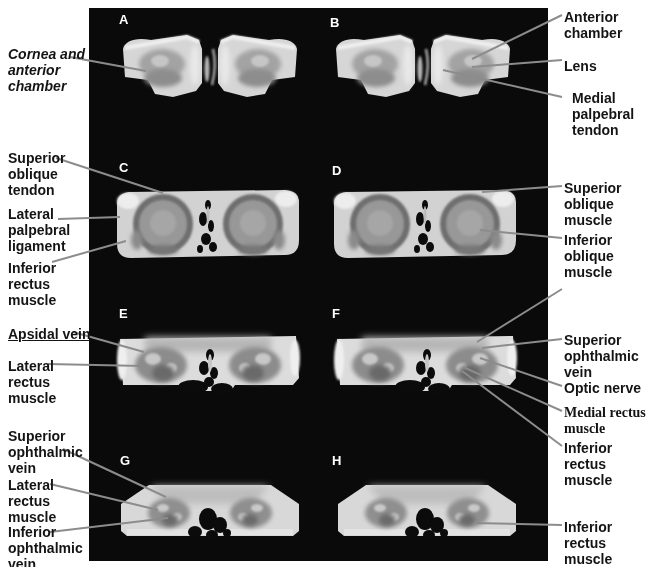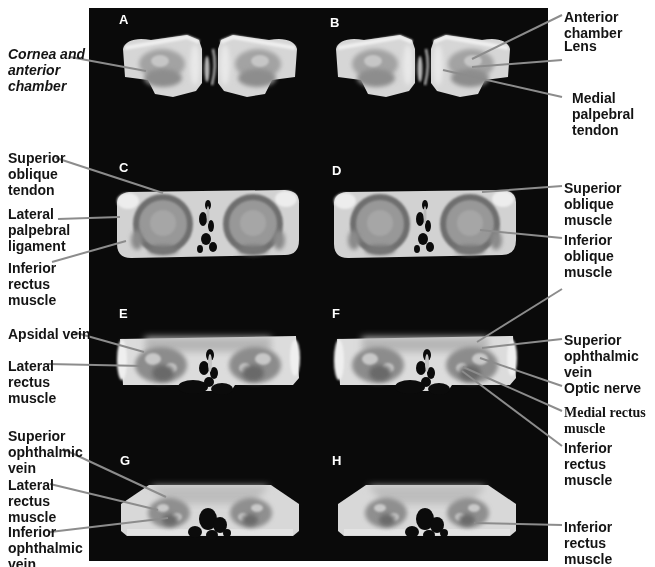--- a/index.html
+++ b/index.html
@@ -181,37 +181,37 @@
 chamber</div>
   <div class="lbl lbl-l" style="top:150px;">Superior
 oblique
 tendon</div>
   <div class="lbl lbl-l" style="top:206px;">Lateral
 palpebral
 ligament</div>
   <div class="lbl lbl-l" style="top:260px;">Inferior
 rectus
 muscle</div>
-  <div class="lbl lbl-l" style="top:326px;">Apsidal vein</div>
+  <div class="lbl lbl-l" style="top:326px;text-decoration:underline;">Apsidal vein</div>
   <div class="lbl lbl-l" style="top:358px;">Lateral
 rectus
 muscle</div>
   <div class="lbl lbl-l" style="top:428px;">Superior
 ophthalmic
 vein</div>
   <div class="lbl lbl-l" style="top:477px;">Lateral
 rectus
 muscle</div>
   <div class="lbl lbl-l" style="top:524px;">Inferior
 ophthalmic
 vein</div>
 
   <div class="lbl lbl-r" style="top:9px;">Anterior
 chamber</div>
-  <div class="lbl lbl-r" style="top:38px;">Lens</div>
+  <div class="lbl lbl-r" style="top:58px;">Lens</div>
   <div class="lbl lbl-r" style="top:90px;margin-left:8px;">Medial
 palpebral
 tendon</div>
   <div class="lbl lbl-r" style="top:180px;">Superior
 oblique muscle</div>
   <div class="lbl lbl-r" style="top:232px;">Inferior
 oblique muscle</div>
   <div class="lbl lbl-r" style="top:332px;">Superior
 ophthalmic
 vein</div>

